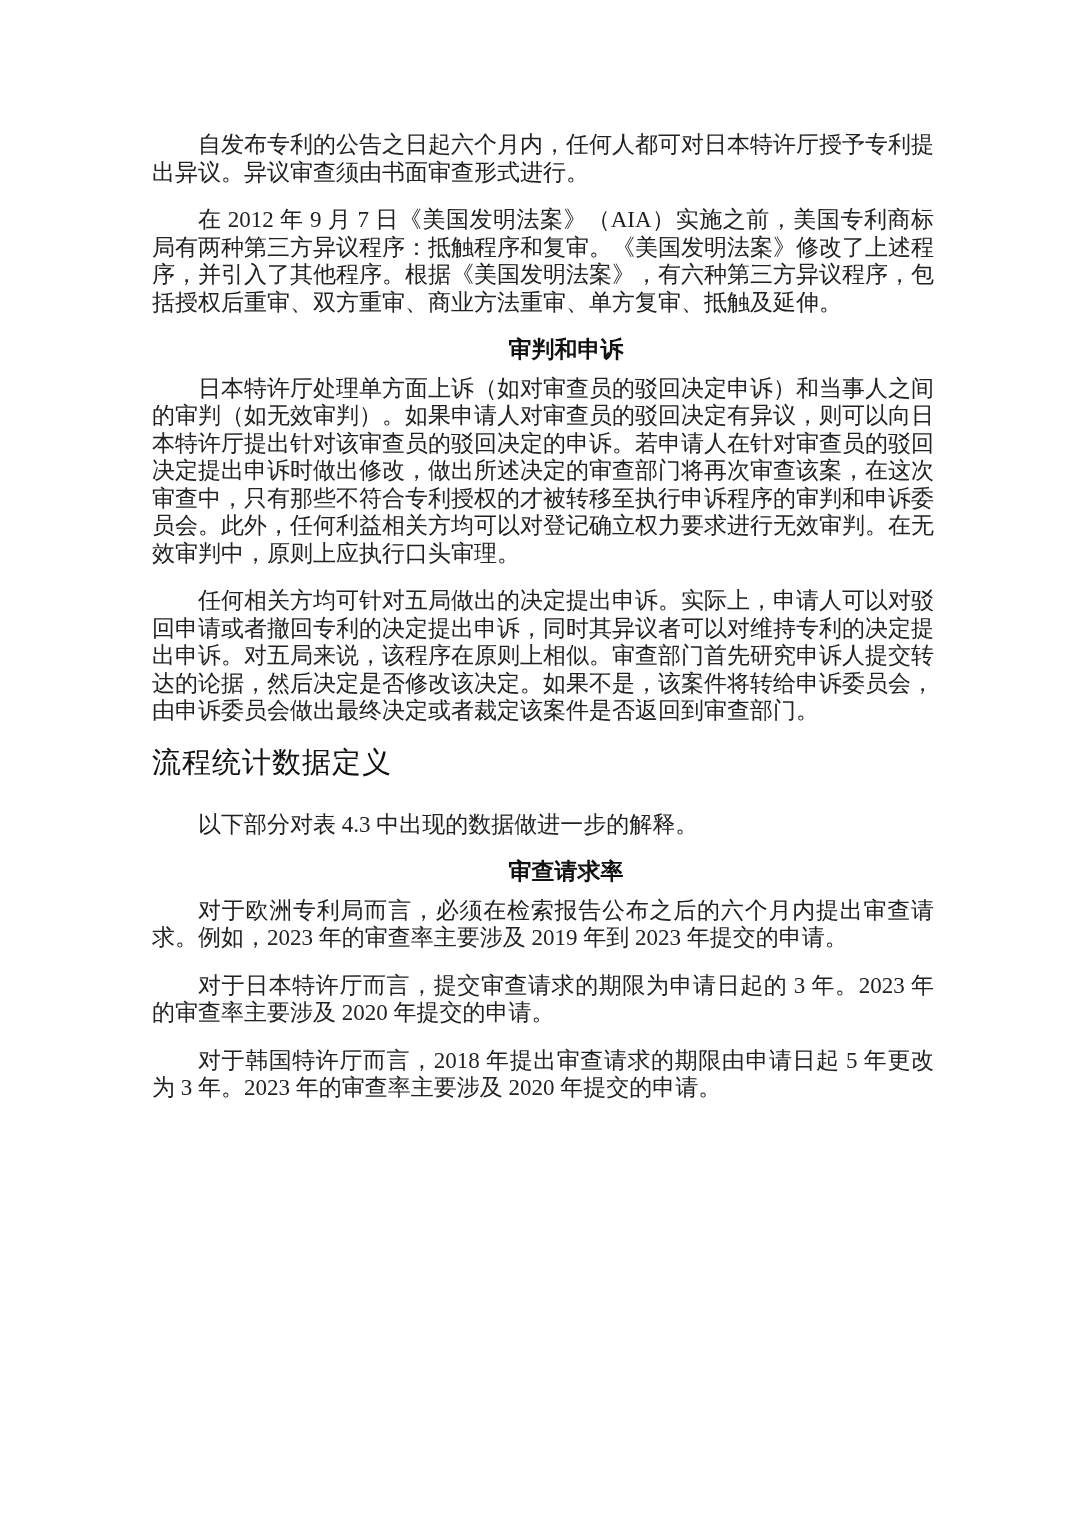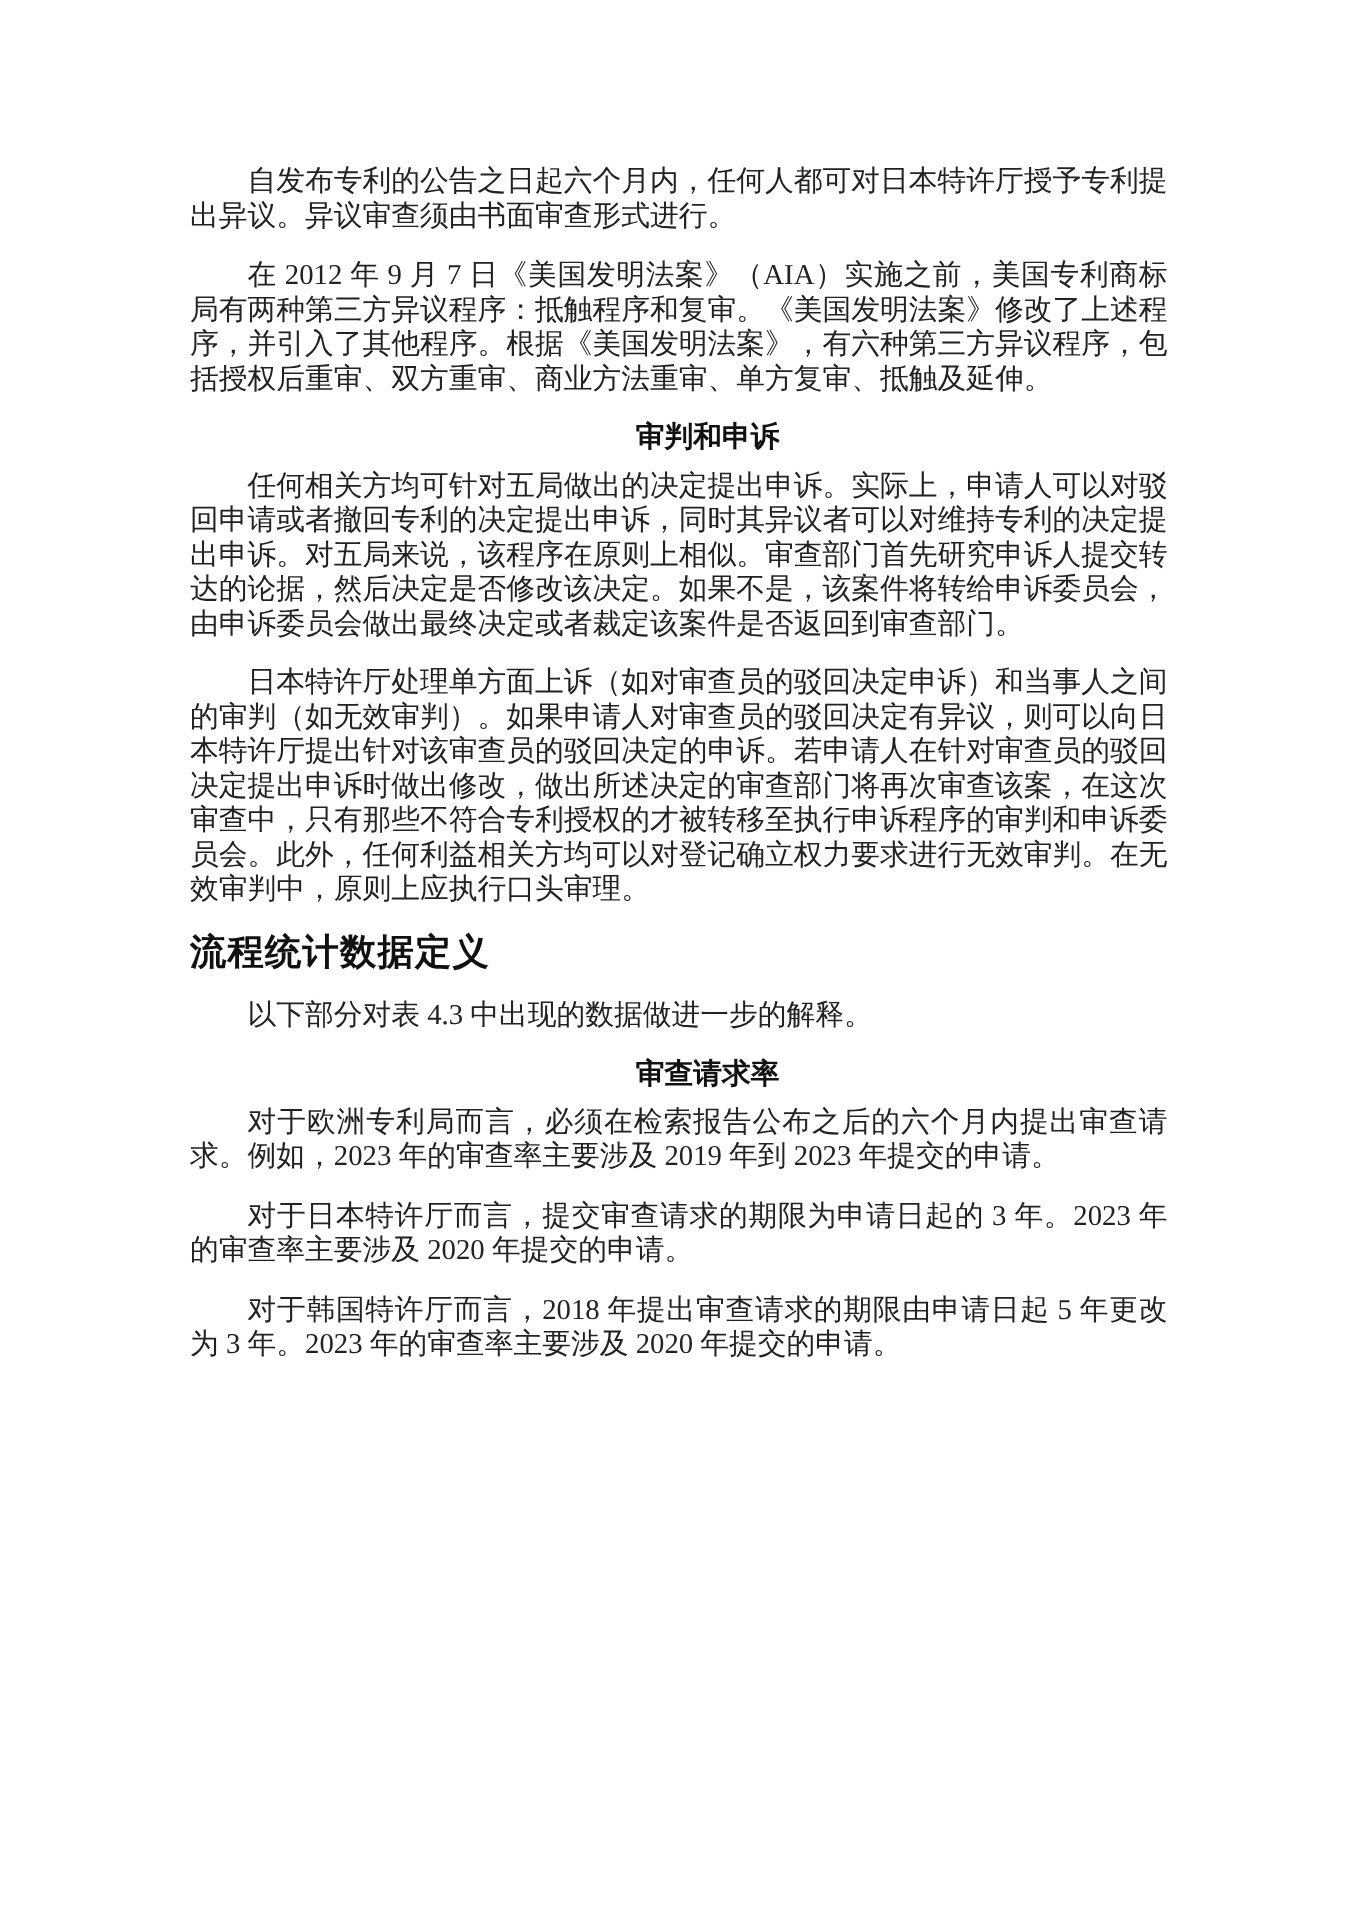--- a/index.html
+++ b/index.html
@@ -36,24 +36,24 @@
     font-weight: bold;
     color: #111111;
     text-indent: 2em;
     margin: 0 0 11px 0;
     text-align: center;
   }
   .section-heading {
     font-family: "Liberation Sans", "DejaVu Sans", sans-serif;
     font-size: 29px;
     line-height: 34px;
-    font-weight: bold;
+    font-weight: normal;
     color: #111111;
     letter-spacing: 1px;
-    margin: 8px 0 19px 0;
+    margin: 8px 0 32px 0;
   }
   .page-number {
     position: absolute;
     left: 152px;
     width: 782px;
     top: 1448px;
     text-align: center;
     font-family: "Liberation Sans", "DejaVu Sans", sans-serif;
     font-size: 22px;
     color: #3c4043;
@@ -64,23 +64,23 @@
 
 <div class="page">
   <div class="content">
 
     <p class="body-para">自发布专利的公告之日起六个月内，任何人都可对日本特许厅授予专利提出异议。异议审查须由书面审查形式进行。</p>
 
     <p class="body-para">在 2012 年 9 月 7 日《美国发明法案》（AIA）实施之前，美国专利商标局有两种第三方异议程序：抵触程序和复审。《美国发明法案》修改了上述程序，并引入了其他程序。根据《美国发明法案》，有六种第三方异议程序，包括授权后重审、双方重审、商业方法重审、单方复审、抵触及延伸。</p>
 
     <h3 class="sub-heading">审判和申诉</h3>
 
+    <p class="body-para">日本特许厅处理单方面上诉（如对审查员的驳回决定申诉）和当事人之间的审判（如无效审判）。如果申请人对审查员的驳回决定有异议，则可以向日本特许厅提出针对该审查员的驳回决定的申诉。若申请人在针对审查员的驳回决定提出申诉时做出修改，做出所述决定的审查部门将再次审查该案，在这次审查中，只有那些不符合专利授权的才被转移至执行申诉程序的审判和申诉委员会。此外，任何利益相关方均可以对登记确立权力要求进行无效审判。在无效审判中，原则上应执行口头审理。</p>
+
     <p class="body-para">任何相关方均可针对五局做出的决定提出申诉。实际上，申请人可以对驳回申请或者撤回专利的决定提出申诉，同时其异议者可以对维持专利的决定提出申诉。对五局来说，该程序在原则上相似。审查部门首先研究申诉人提交转达的论据，然后决定是否修改该决定。如果不是，该案件将转给申诉委员会，由申诉委员会做出最终决定或者裁定该案件是否返回到审查部门。</p>
-
-    <p class="body-para">日本特许厅处理单方面上诉（如对审查员的驳回决定申诉）和当事人之间的审判（如无效审判）。如果申请人对审查员的驳回决定有异议，则可以向日本特许厅提出针对该审查员的驳回决定的申诉。若申请人在针对审查员的驳回决定提出申诉时做出修改，做出所述决定的审查部门将再次审查该案，在这次审查中，只有那些不符合专利授权的才被转移至执行申诉程序的审判和申诉委员会。此外，任何利益相关方均可以对登记确立权力要求进行无效审判。在无效审判中，原则上应执行口头审理。</p>
 
 
     <h2 class="section-heading">流程统计数据定义</h2>
 
     <p class="body-para">以下部分对表 4.3 中出现的数据做进一步的解释。</p>
 
     <h3 class="sub-heading">审查请求率</h3>
 
 
     <p class="body-para">对于欧洲专利局而言，必须在检索报告公布之后的六个月内提出审查请求。例如，2023 年的审查率主要涉及 2019 年到 2023 年提交的申请。</p>

